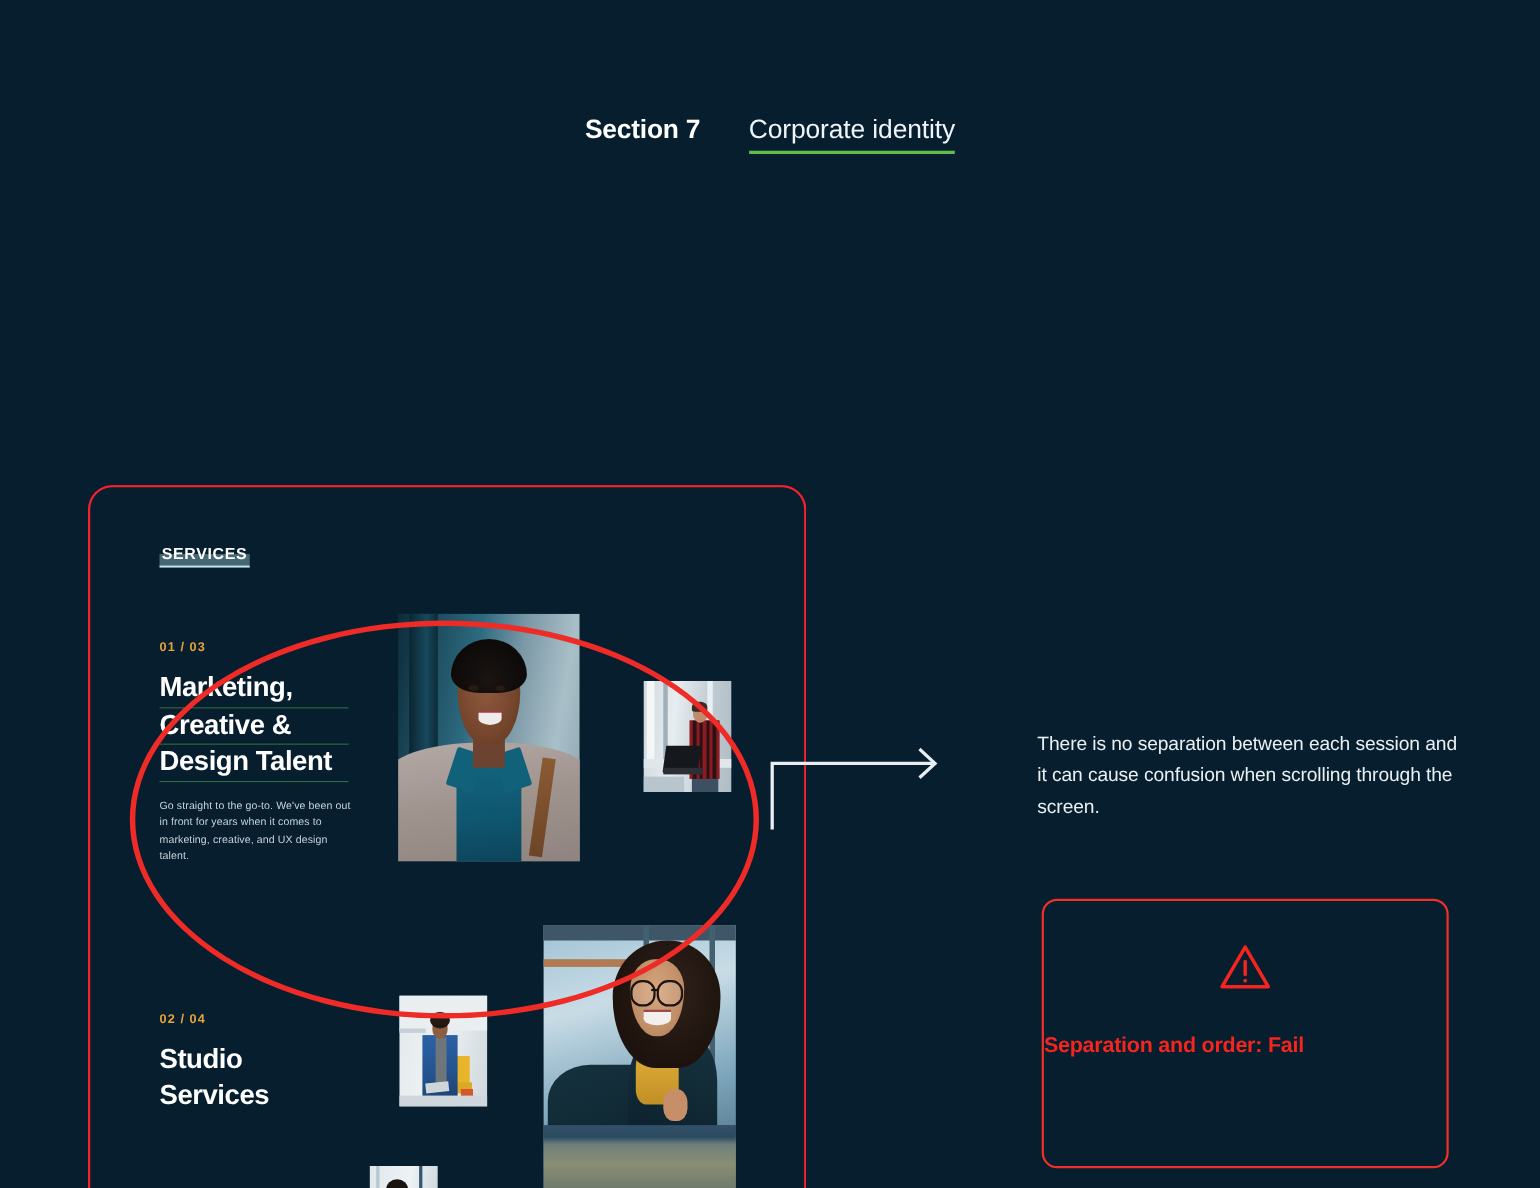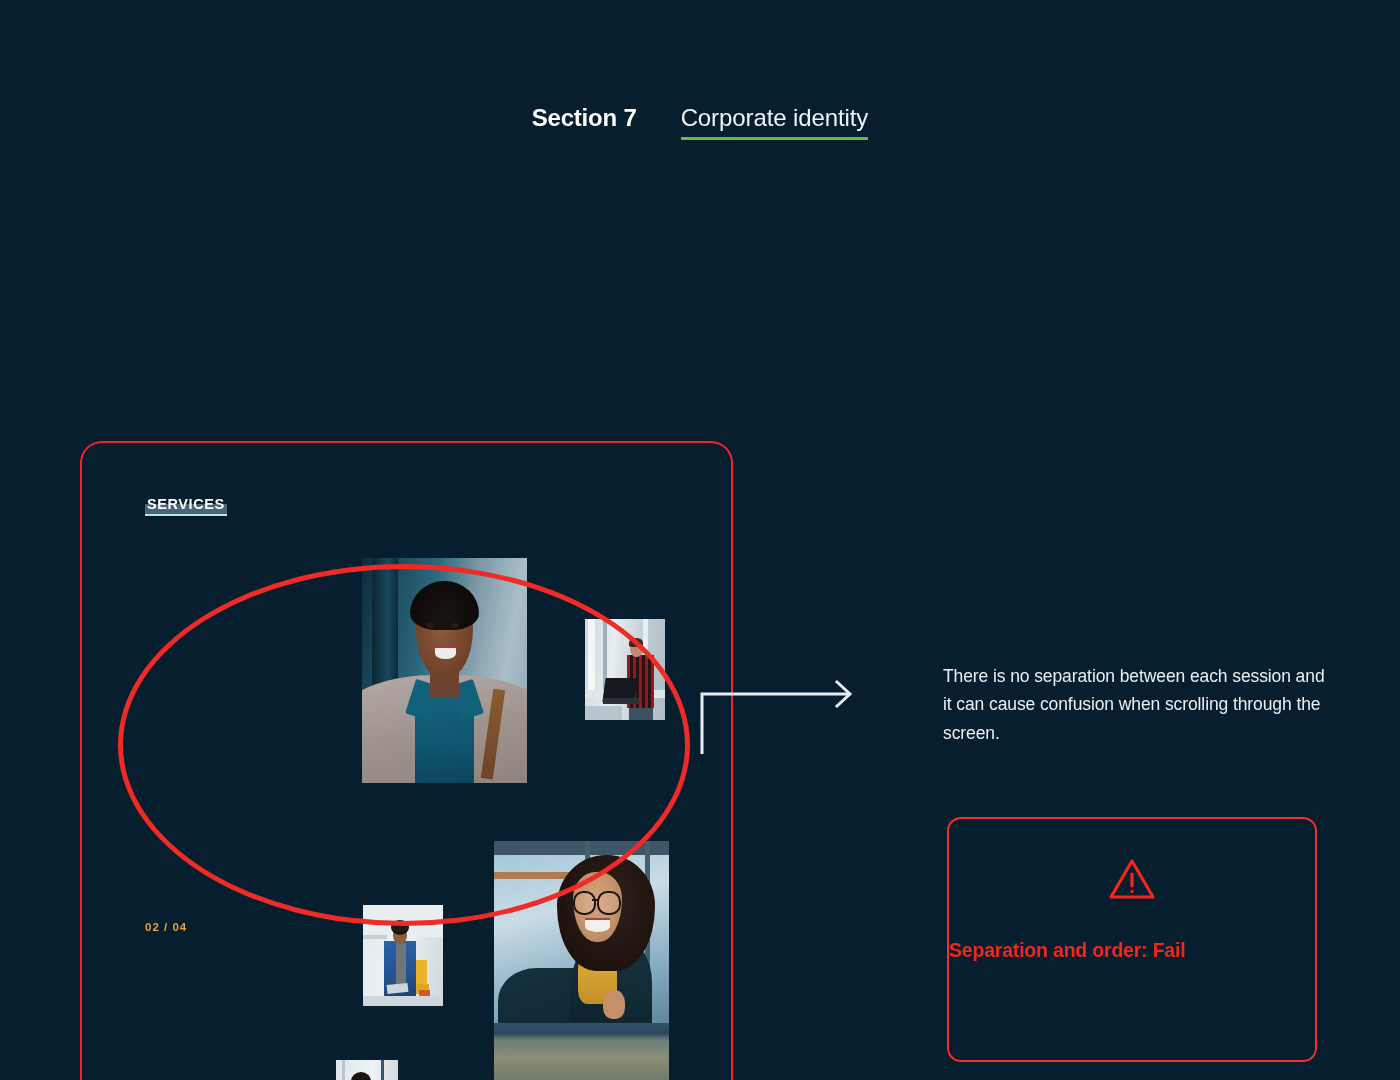--- a/index.html
+++ b/index.html
@@ -399,23 +399,36 @@
 <div class="slide-header">
   <span class="section-label">Section 7</span>
   <span class="section-topic">Corporate identity</span>
 </div>
 
 <div class="screen-frame">
   <div class="screen-inner">
 
     <span class="services-eyebrow">SERVICES</span>
 
+    <div class="service-block" style="top:140px;">
+      <div class="service-num">01 / 03</div>
+      <h2 class="service-title underlined">
+        <span class="t-line">Marketing,</span>
+        <span class="t-line">Creative &amp;</span>
+        <span class="t-line">Design Talent</span>
+      </h2>
+      <div class="service-body">Go straight to the go-to. We've been out in front for years when it comes to marketing, creative, and UX design talent.</div>
+    </div>
 
     <div class="service-block" style="top:478px;">
       <div class="service-num">02 / 04</div>
+      <h2 class="service-title">
+        <span class="t-line">Studio</span>
+        <span class="t-line">Services</span>
+      </h2>
     </div>
 
     <div class="photo ph1">
       <div class="ph-layer bg"></div>
       <div class="pillar"></div>
       <div class="coat"></div>
       <div class="shirt"></div>
       <div class="collarL"></div>
       <div class="collarR"></div>
       <div class="strap"></div>

